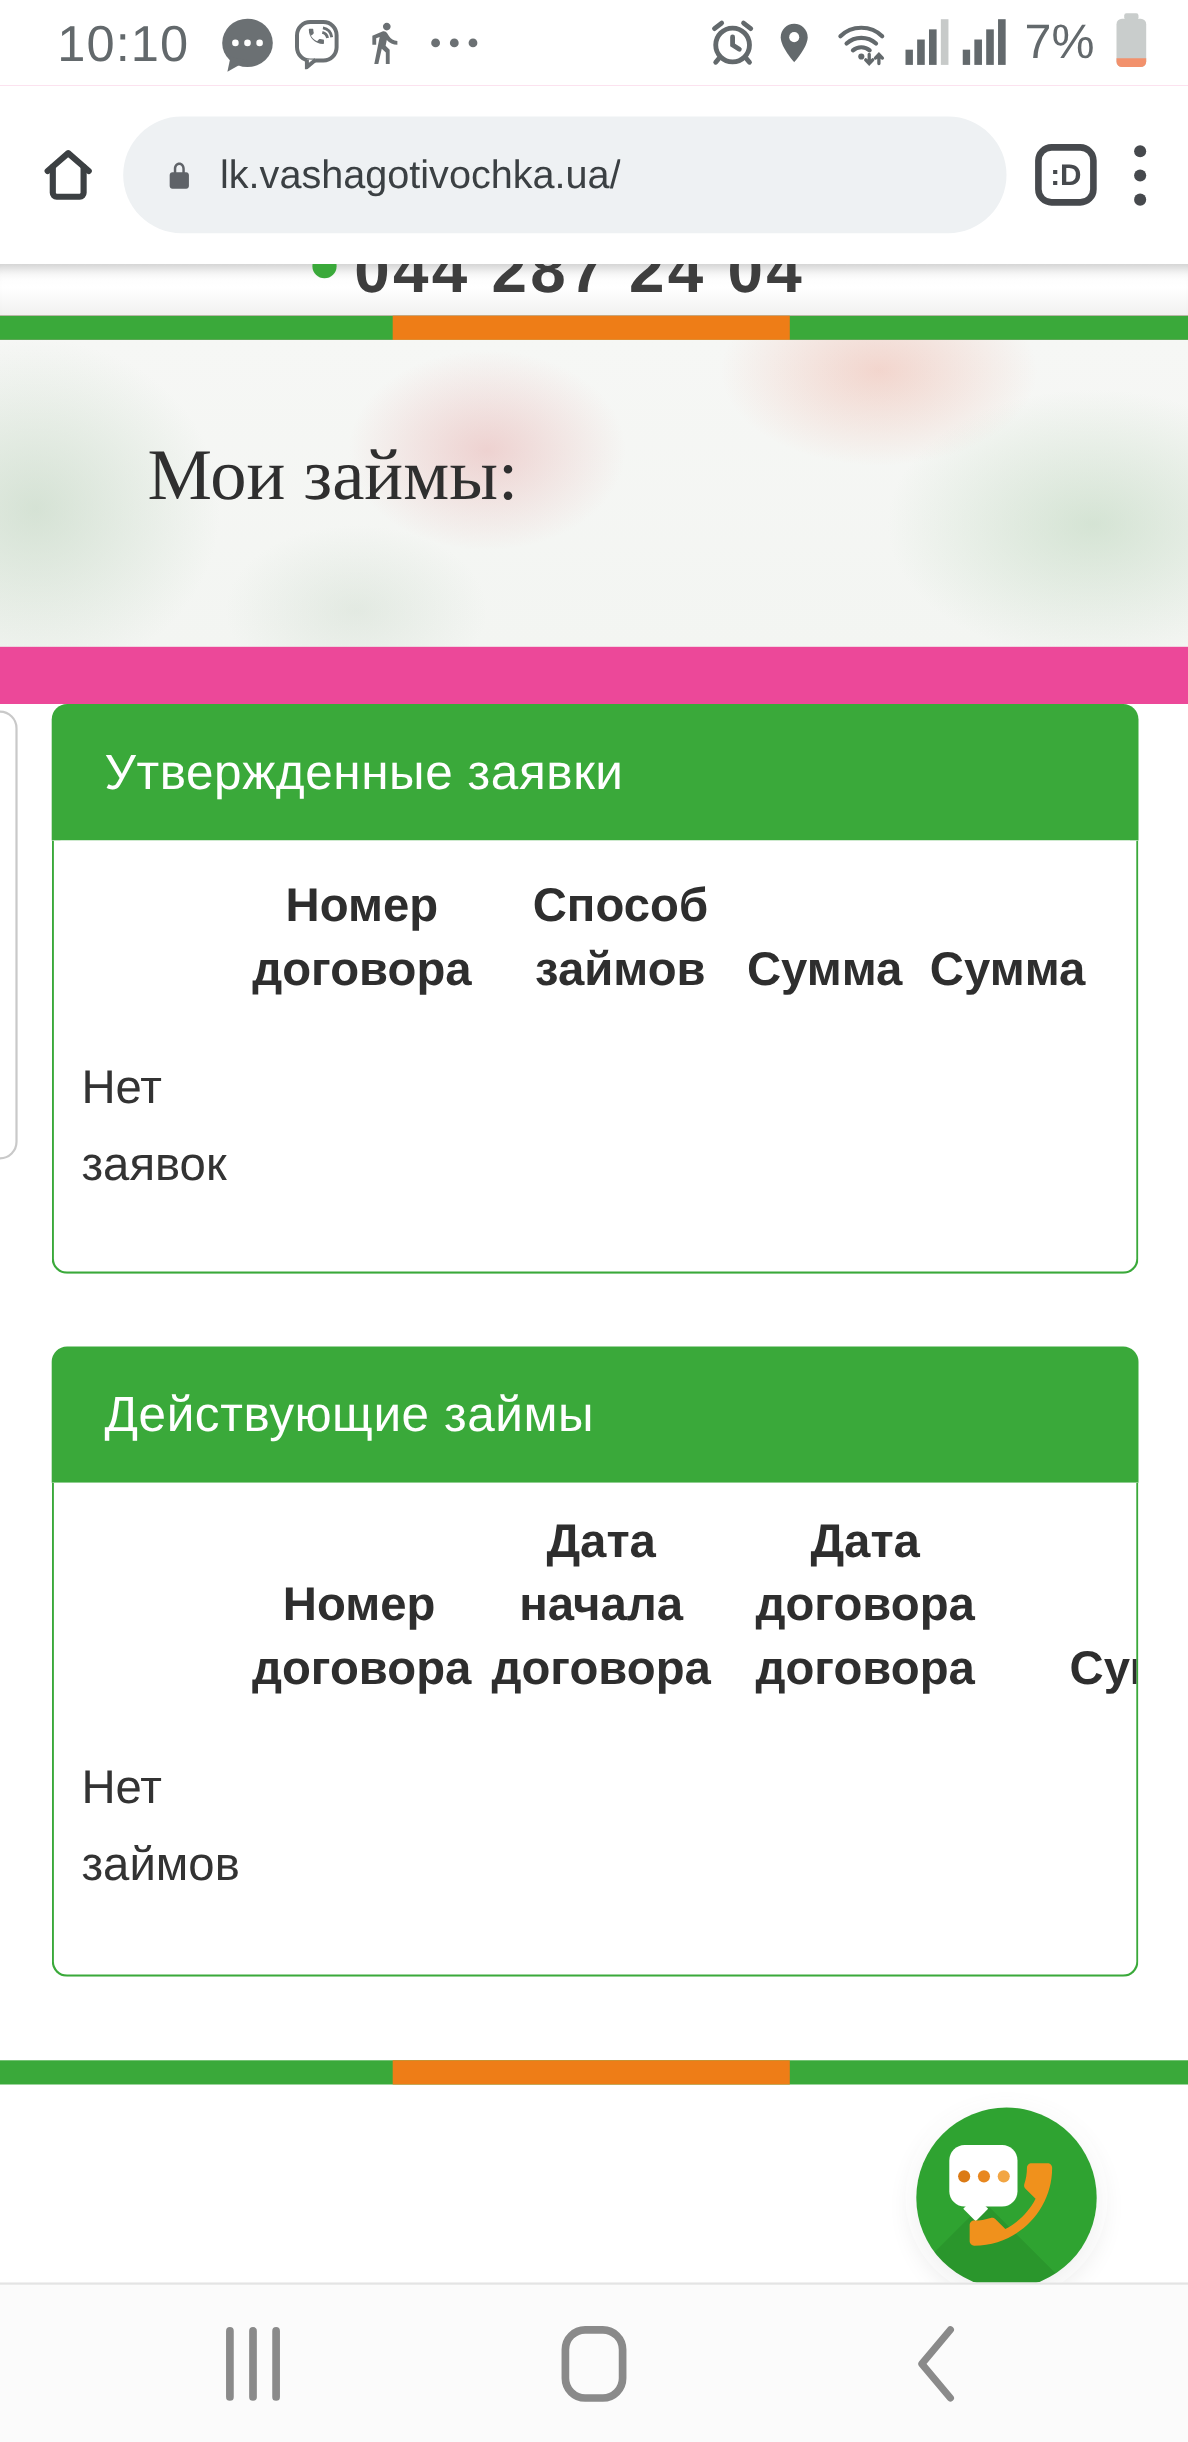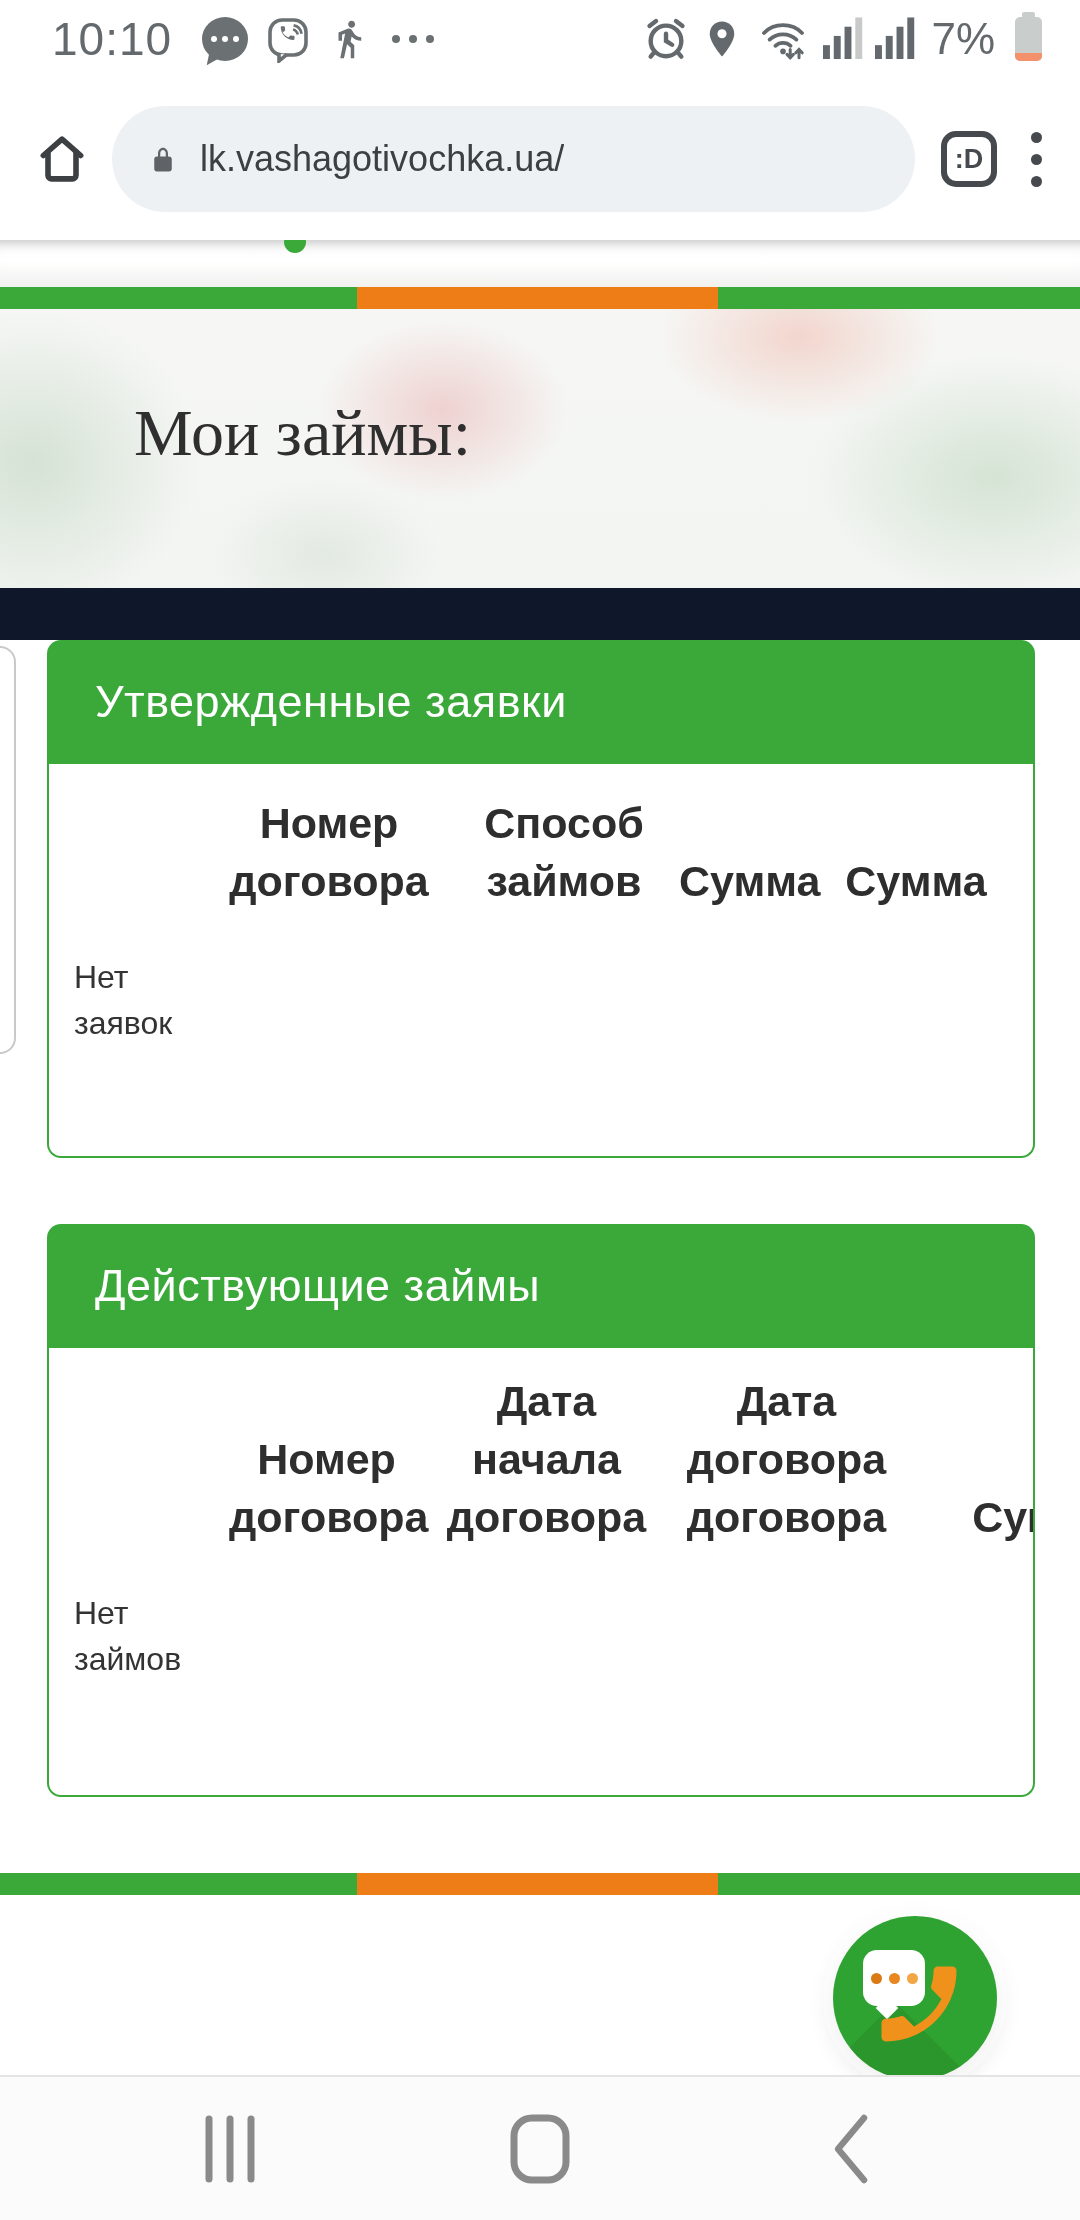--- a/index.html
+++ b/index.html
@@ -1,17 +1,17 @@
 <!DOCTYPE html>
 <html><head>
 <meta charset="utf-8">
 <style>
   * { margin:0; padding:0; box-sizing:border-box; }
   body { background:#666; font-family:"Liberation Sans", sans-serif; }
-  .screen { position:relative; width:1080px; height:2220px; margin:0 auto; background:#0f172a; overflow:hidden; }
+  .screen { position:relative; width:1080px; height:2220px; margin:0 auto; background:#ec4899; overflow:hidden; }
 
   
   .status-bar { height:78px; background:#fff; display:flex; align-items:center; padding:0 38px 0 52px; color:#63696c; }
   .sb-time { font-size:46px; letter-spacing:1px; margin-right:30px; }
   .notif { display:flex; align-items:center; gap:16px; }
   .msg-bubble { position:relative; width:46px; height:44px; background:#6b7073; border-radius:50%; display:flex; align-items:center; justify-content:center; gap:5px; }
   .msg-bubble::after { content:""; position:absolute; left:6px; bottom:-6px; width:0; height:0; border-left:16px solid #6b7073; border-bottom:14px solid transparent; transform:rotate(12deg); }
   .msg-bubble i { width:6px; height:6px; border-radius:50%; background:#fff; }
   .sb-spacer { flex:1; }
   .sb-right { display:flex; align-items:center; gap:12px; color:#63696c; }
@@ -64,21 +64,21 @@
   .card-body { background:#fff; border:2px solid #3aa93a; border-top:none; border-radius:0 0 14px 14px; overflow:hidden; }
   .card-1 .card-body { height:394px; }
   .card-2 .card-body { height:449px; }
 
   table { border-collapse:collapse; table-layout:fixed; color:#2e2e2e; }
   .card-1 table { width:100%; }
   .card-2 table { width:1123px; }
   th { font-size:43px; font-weight:700; line-height:58px; vertical-align:bottom; text-align:center; padding:30px 10px 16px; }
   .card-2 th { padding-top:24px; }
   td { vertical-align:top; }
-  td.empty-cell { font-size:32px; font-weight:400; line-height:46px; text-align:left; padding:28px 0 0 25px; color:#333; }
+  td.empty-cell { font-size:43px; font-weight:400; line-height:70px; text-align:left; padding:28px 0 0 25px; color:#333; }
 
   .bar-2 { margin-top:76px; }
 
   
   .fab { position:absolute; left:833px; top:1276px; width:164px; height:164px; border-radius:50%; background:#2fa331; overflow:hidden; box-shadow:0 0 0 10px rgba(255,255,255,0.45), 0 8px 26px rgba(0,0,0,0.12); cursor:pointer; }
   .fab-wedge { position:absolute; left:62px; top:86px; width:170px; height:84px; background:rgba(0,40,0,0.10); transform:rotate(45deg); transform-origin:top left; }
   .fab-bubble { position:absolute; left:30px; top:34px; width:62px; height:56px; background:#fff; border-radius:14px; display:flex; align-items:center; justify-content:center; gap:7px; }
   .fab-bubble::after { content:""; position:absolute; left:16px; bottom:-10px; width:16px; height:16px; background:#fff; transform:rotate(45deg); }
   .fab-bubble i { width:11px; height:11px; border-radius:50%; }
   .fab-bubble i:nth-child(1){ background:#db7a15; }
@@ -194,20 +194,21 @@
     </span>
     <span class="menu-dots">
         <i></i>
         <i></i>
         <i></i>
       </span>
   </div>
 
   <div class="site-strip">
     <span class="phone-glyph-stub"></span>
+    <span class="phone-clip">044 287 24 04</span>
   </div>
 
   <div class="gbar">
       <span class="orange-seg"></span>
     </div>
 
   <div class="hero">
     <h1>Мои займы:</h1>
   </div>
 

